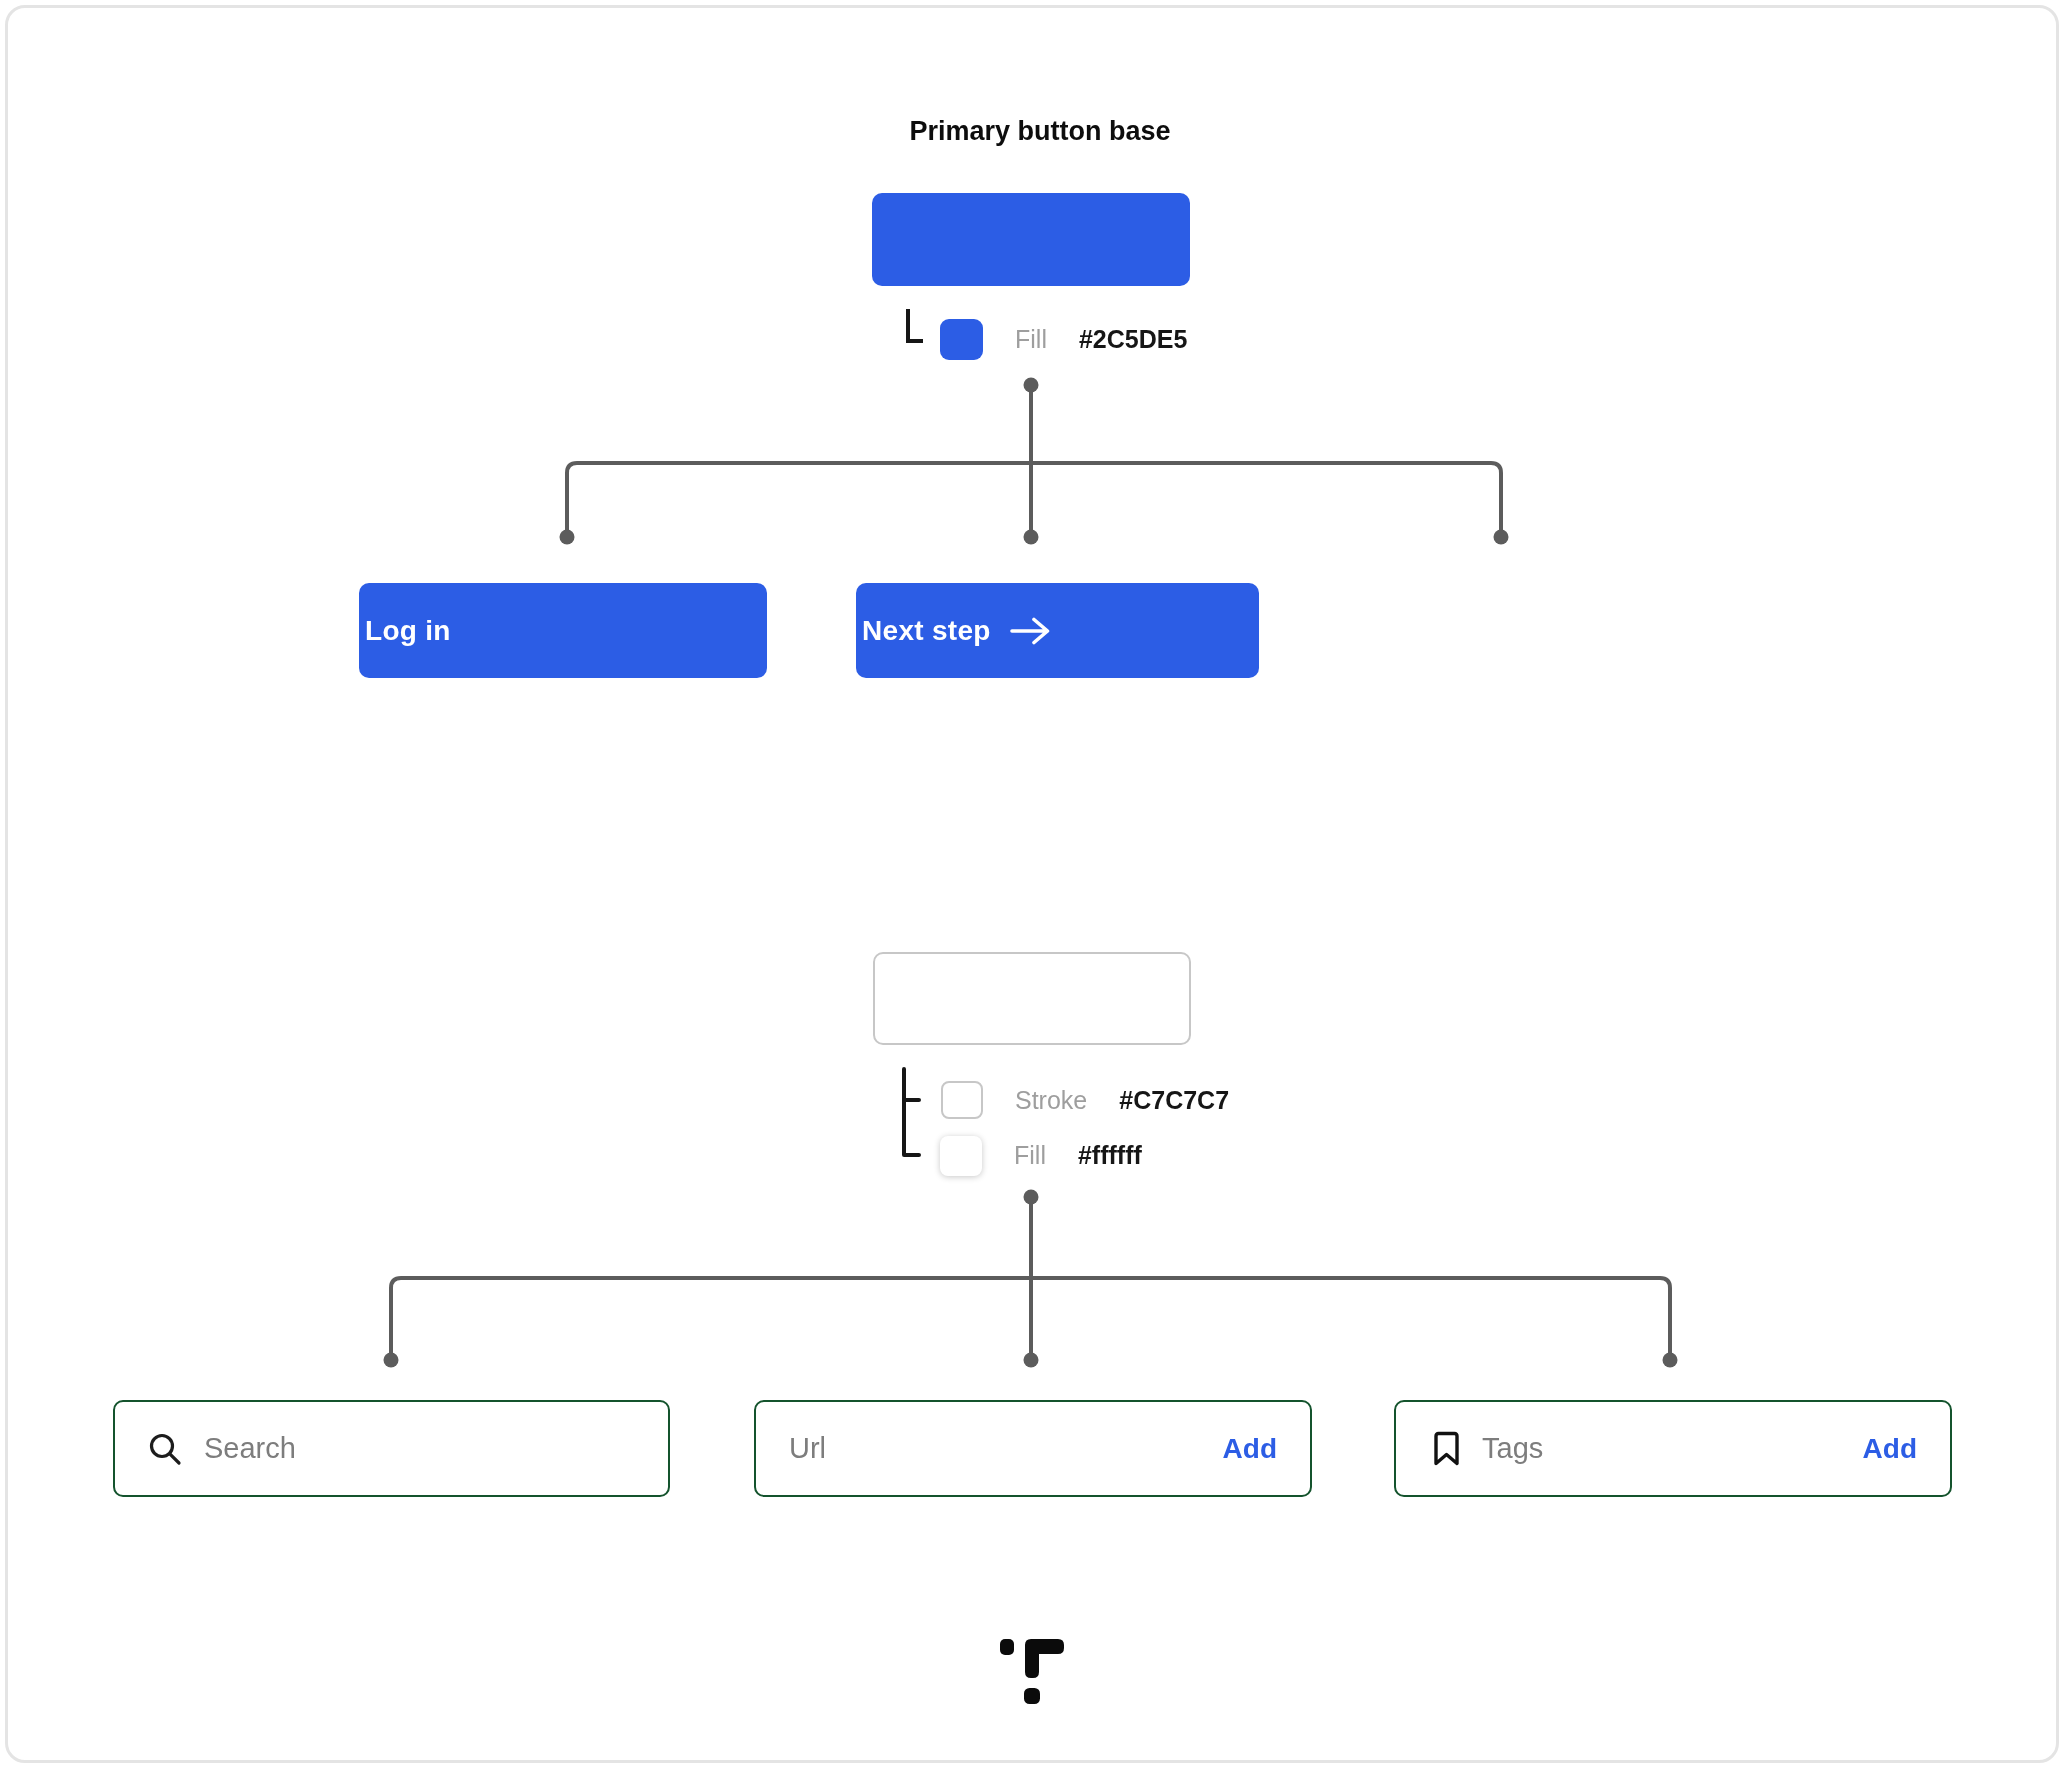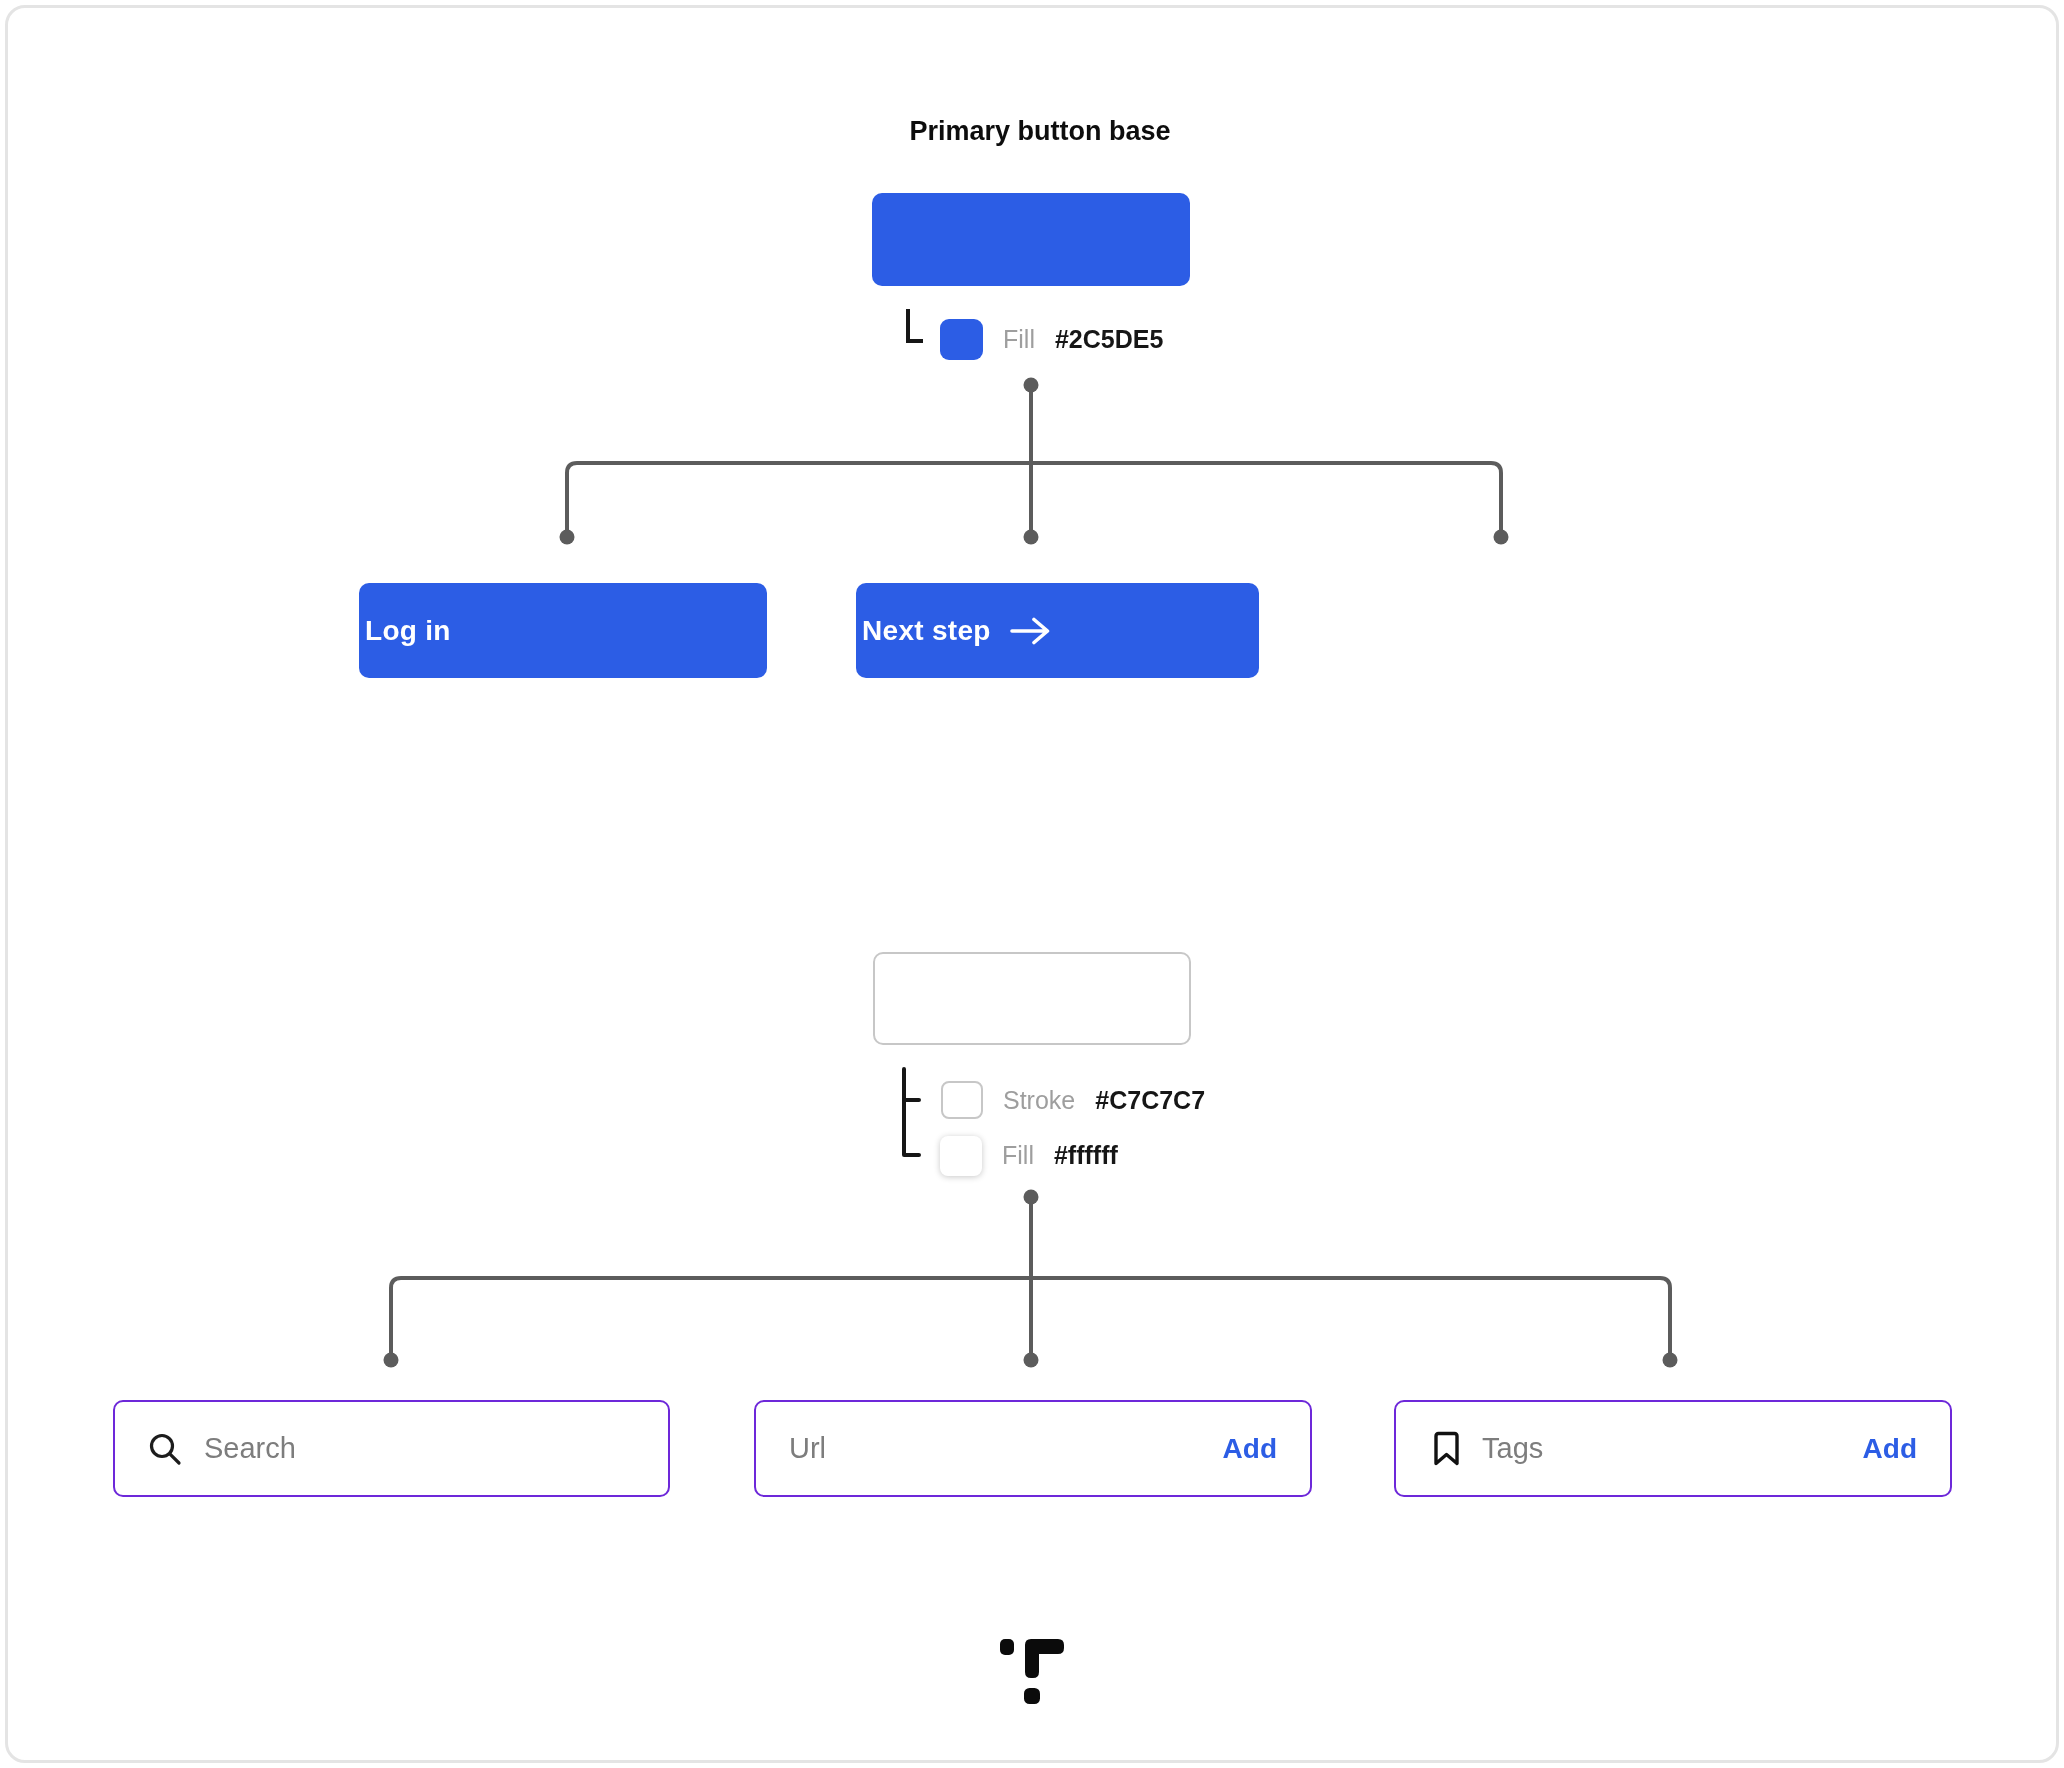--- a/index.html
+++ b/index.html
@@ -25,21 +25,21 @@
   .base-swatch-input{
     position:absolute;left:873px;top:952px;width:318px;height:93px;
     background:#ffffff;border:2px solid #C7C7C7;border-radius:10px;box-sizing:border-box;
   }
 
   .bracket-l{
     position:absolute;left:906px;top:309px;width:13px;height:30px;
     border-left:4px solid #161616;border-bottom:4px solid #161616;
   }
   .anno-row{
-    position:absolute;display:flex;align-items:center;gap:20px;font-size:25px;
+    position:absolute;display:flex;align-items:center;gap:32px;font-size:25px;
   }
   #anno-fill-primary{left:940px;top:318px;height:42px;}
   #anno-stroke-input{left:941px;top:1081px;height:38px;}
   #anno-fill-input{left:940px;top:1135px;height:41px;}
   .swatch{border-radius:9px;flex:0 0 auto;}
   .swatch-blue{width:43px;height:41px;background:#2C5DE5;}
   .swatch-stroke{width:38px;height:34px;background:#ffffff;border:2px solid #C7C7C7;border-radius:8px;}
   .swatch-white{width:42px;height:40px;background:#ffffff;box-shadow:0 1px 6px rgba(0,0,0,0.22);border-radius:8px;}
   .anno-label{color:#9e9e9e;}
   .anno-value{color:#161616;font-weight:700;}
@@ -58,21 +58,21 @@
     font-family:"Liberation Sans",sans-serif;font-size:28px;font-weight:700;
     display:flex;align-items:center;justify-content:flex-start;gap:18px;letter-spacing:0.3px;
   }
   #btn-login{left:359px;width:408px;}
   #btn-next{left:828px;width:403px;margin-left:28px;}
   #btn-add-user{left:1297px;width:405px;}
   .btn svg{flex:0 0 auto;display:block;}
 
   .field{
     position:absolute;top:1400px;height:97px;box-sizing:border-box;
-    background:#ffffff;border:2px solid #6d28d9;border-radius:10px;
+    background:#ffffff;border:2px solid #14532d;border-radius:10px;
     display:flex;align-items:center;padding:0 33px;gap:22px;justify-content:space-between;
   }
   #field-search{left:113px;width:557px;}
   #field-url{left:754px;width:558px;gap:40px;}
   #field-tags{left:1394px;width:558px;padding-left:37px;}
   .field input{
     border:none;outline:none;background:transparent;flex:1 1 auto;min-width:0;
     font-family:"Liberation Sans",sans-serif;font-size:29px;color:#333333;padding:0;
   }
   .field input::placeholder{color:#7d7d7d;opacity:1;}

